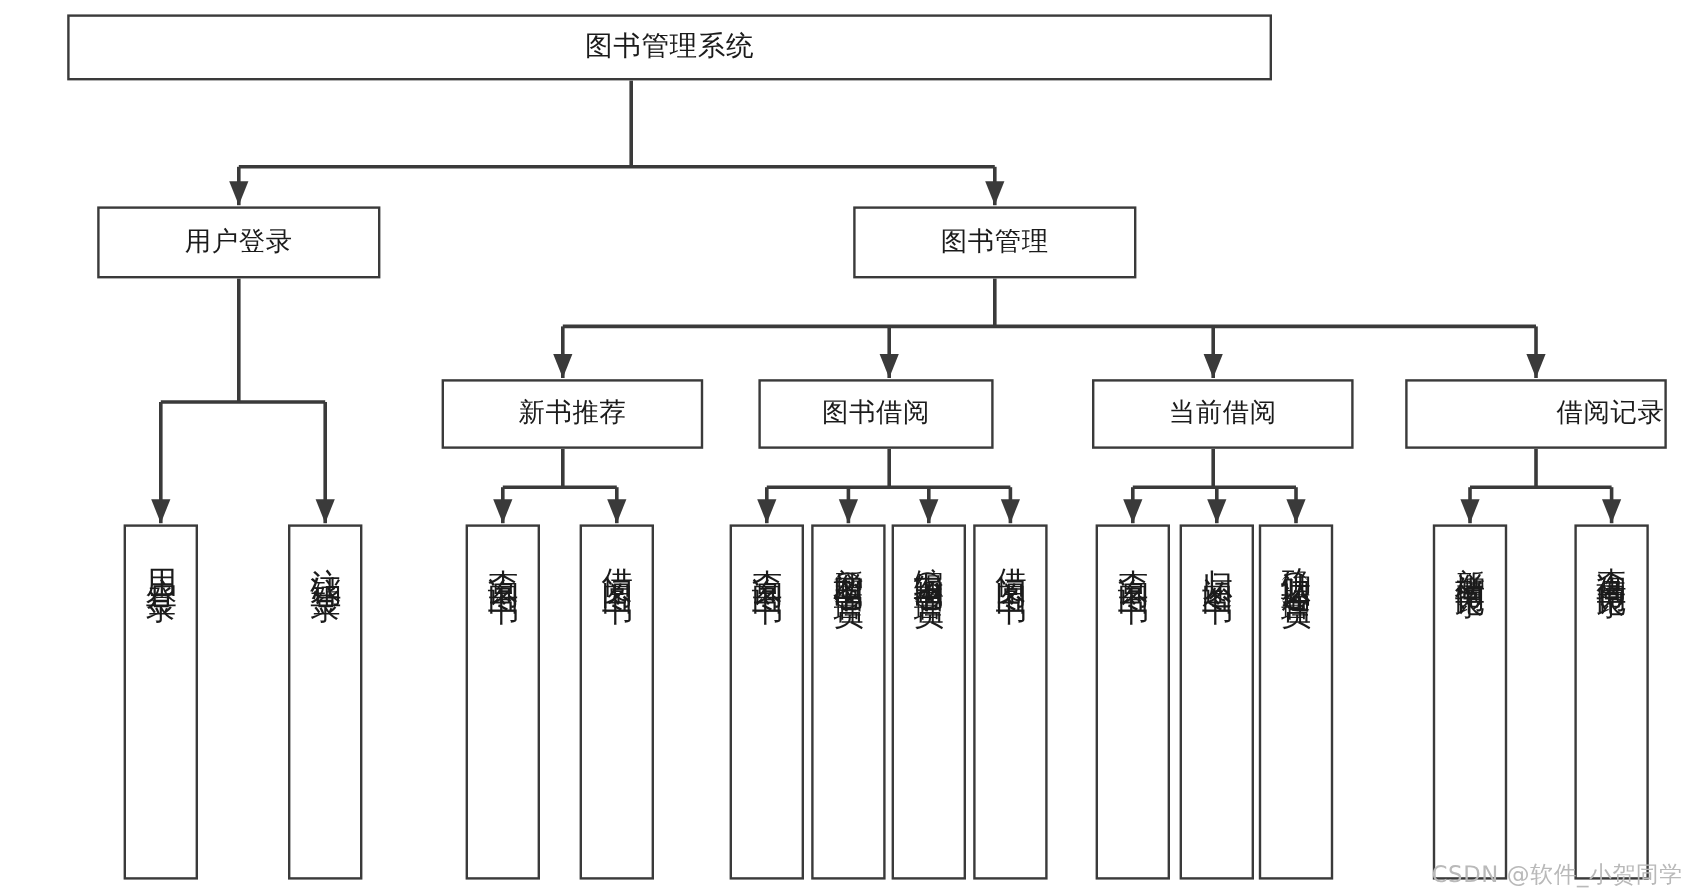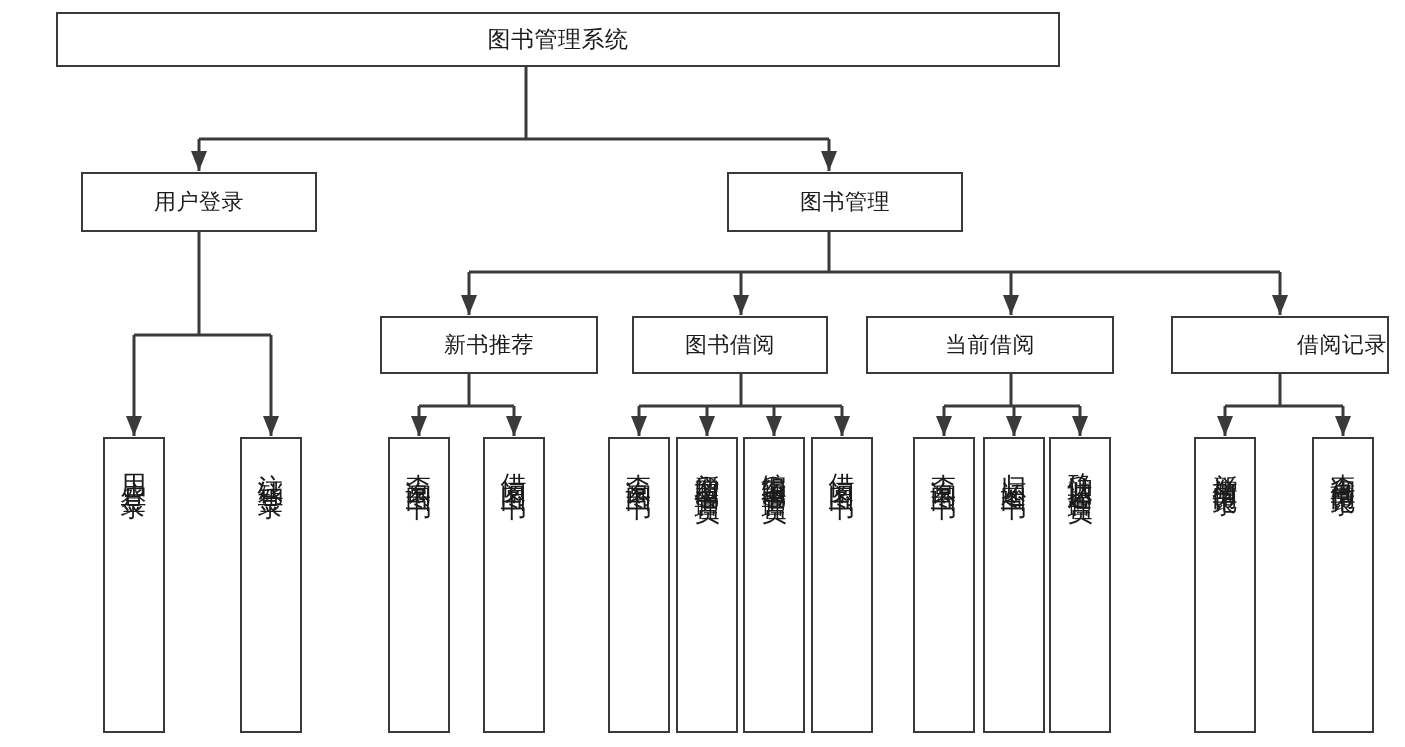--- a/index.html
+++ b/index.html
@@ -136,30 +136,30 @@
       <polygon points="1335,416 1351,416 1343,436" fill="#3a3a3a"></polygon>
     </svg>
 
   <div id="node-layer">
       <div class="node horiz root" style="left: 18px; top: 12px; width: 1004px; height: 55px; margin-left: 38px;">
         <span class="label">图书管理系统</span>
       </div>
       <div class="node horiz" style="left: 81px; top: 172px; width: 236px; height: 60px;">
         <span class="label">用户登录</span>
       </div>
-      <div class="node horiz" style="left: 727px; top: 172px; width: 236px; height: 60px;">
+      <div class="node horiz" style="left: 711px; top: 172px; width: 236px; height: 60px;">
         <span class="label">图书管理</span>
       </div>
-      <div class="node horiz" style="left: 380px; top: 316px; width: 218px; height: 58px;">
+      <div class="node horiz" style="left: 368px; top: 316px; width: 218px; height: 58px;">
         <span class="label">新书推荐</span>
       </div>
       <div class="node horiz" style="left: 632px; top: 316px; width: 196px; height: 58px;">
         <span class="label">图书借阅</span>
       </div>
-      <div class="node horiz" style="left: 866px; top: 316px; width: 248px; height: 58px;">
+      <div class="node horiz" style="left: 910px; top: 316px; width: 218px; height: 58px;">
         <span class="label">当前借阅</span>
       </div>
       <div class="node horiz" style="left: 1171px; top: 316px; width: 218px; height: 58px; justify-content: flex-end;">
         <span class="label">借阅记录</span>
       </div>
       <div class="node vert" style="left: 103px; top: 437px; width: 62px; height: 296px;">
         <span class="label">用户登录</span>
       </div>
       <div class="node vert" style="left: 240px; top: 437px; width: 62px; height: 296px;">
         <span class="label">注销登录</span>
@@ -192,14 +192,15 @@
         <span class="label">确认归还（管理员）</span>
       </div>
       <div class="node vert tall-text" style="left: 1194px; top: 437px; width: 62px; height: 296px;">
         <span class="label">新增借阅记录</span>
       </div>
       <div class="node vert tall-text" style="left: 1312px; top: 437px; width: 62px; height: 296px;">
         <span class="label">查询借阅记录</span>
       </div>
     </div>
 
+  <div class="watermark" style="left: 1193px; top: 716px; color: rgb(185, 185, 185);">CSDN @软件_小贺同学</div>
 
 </div>
 
 </body></html>

